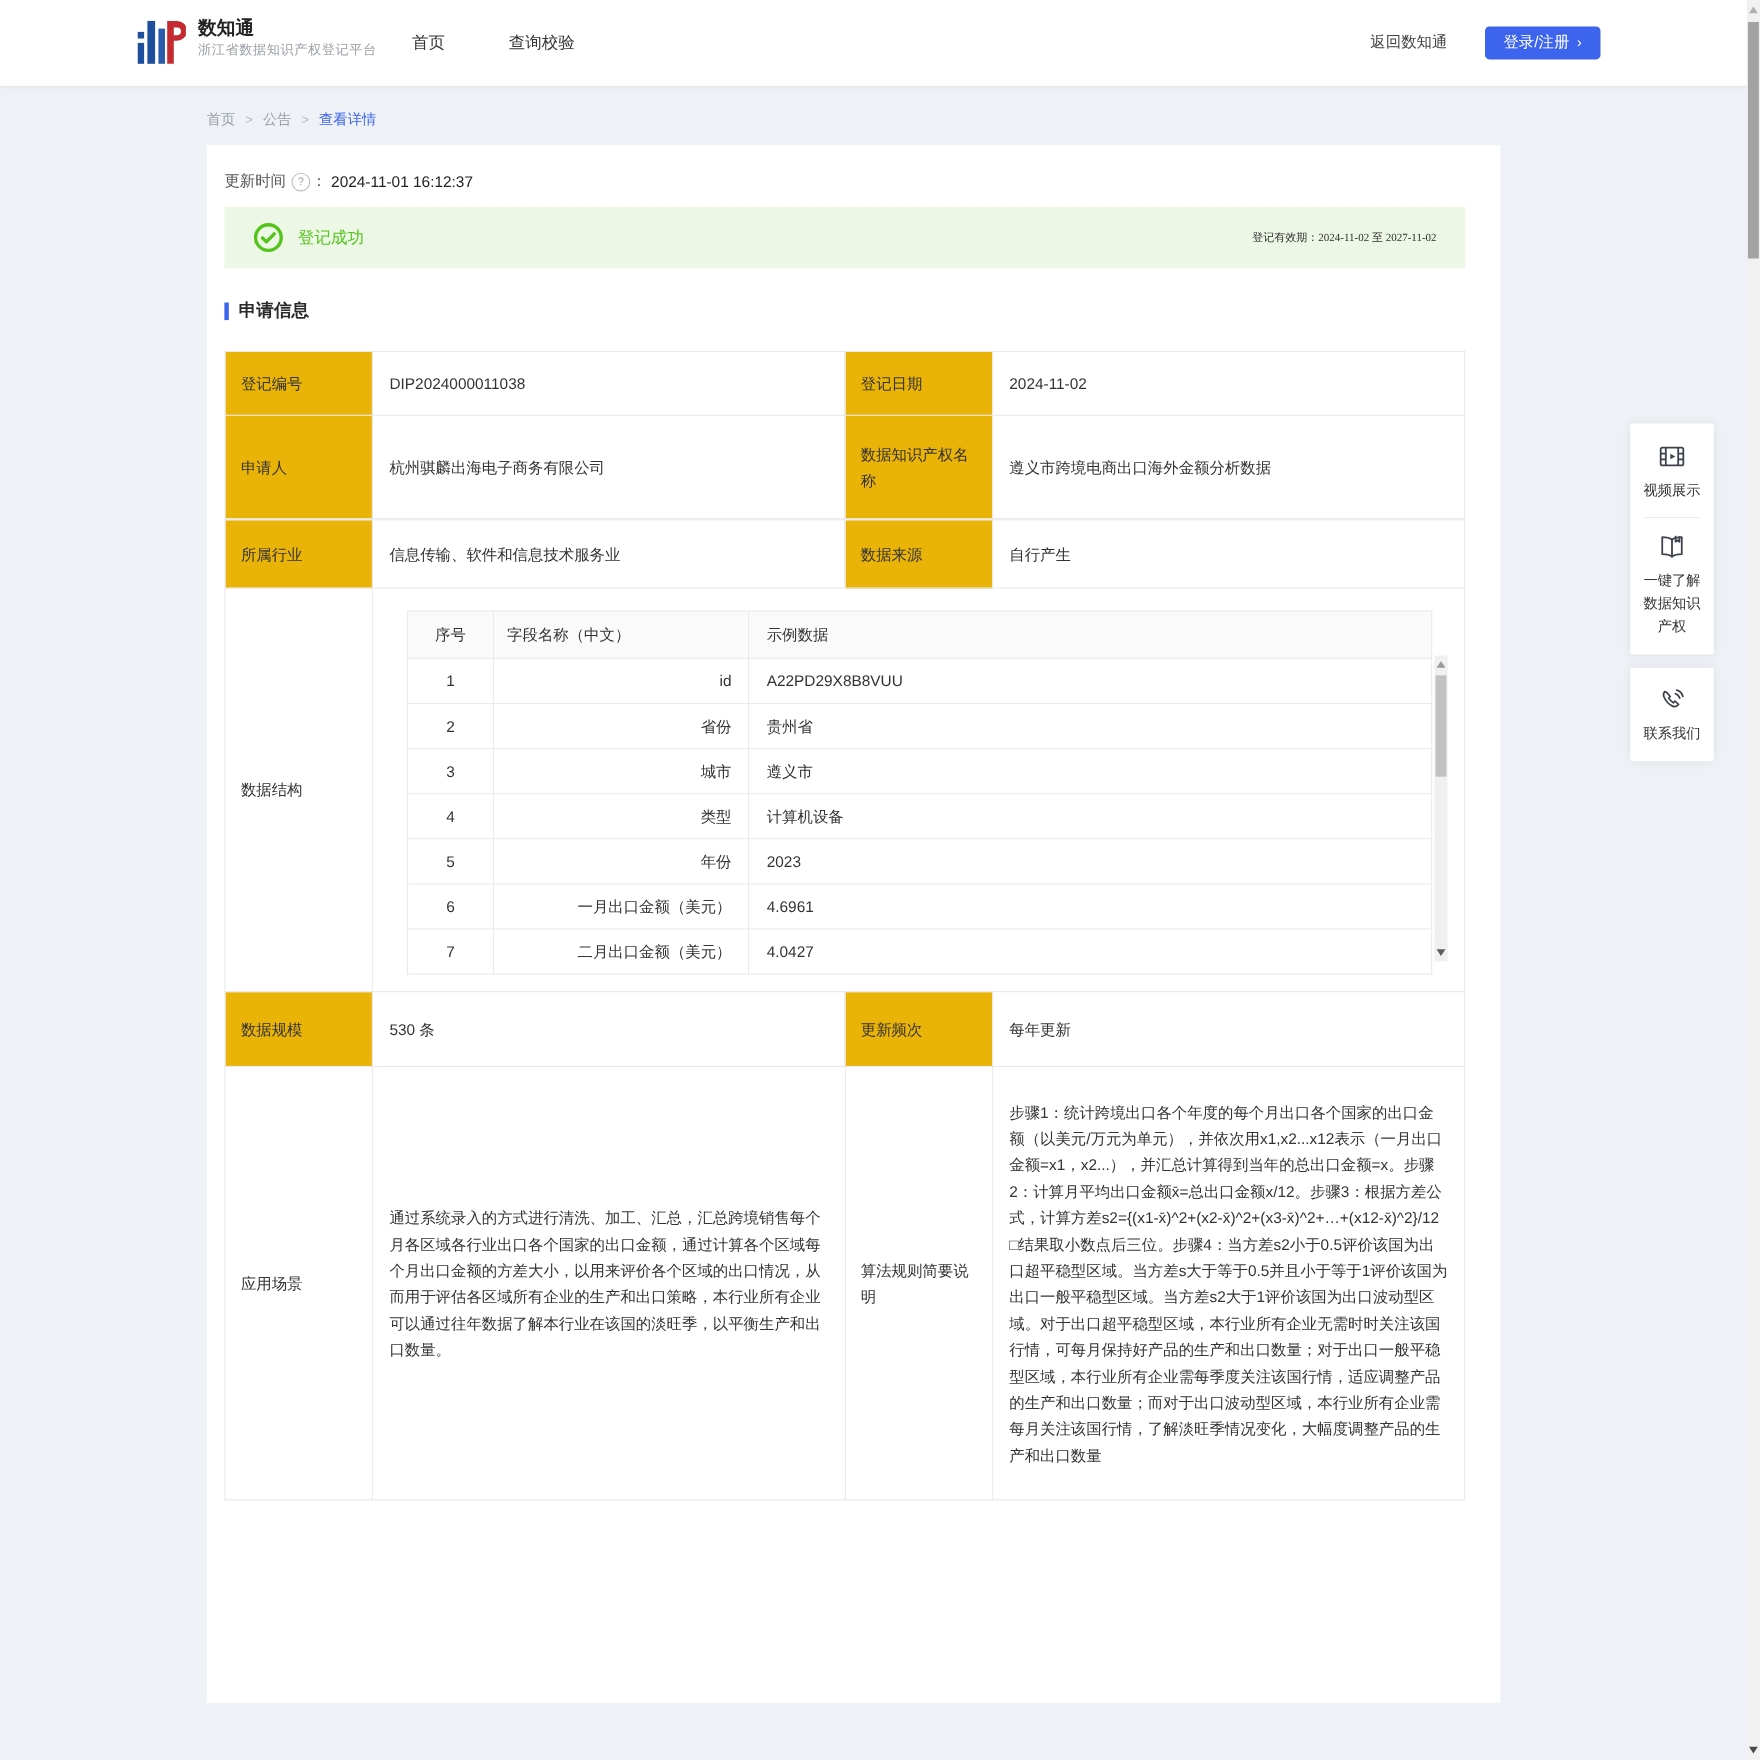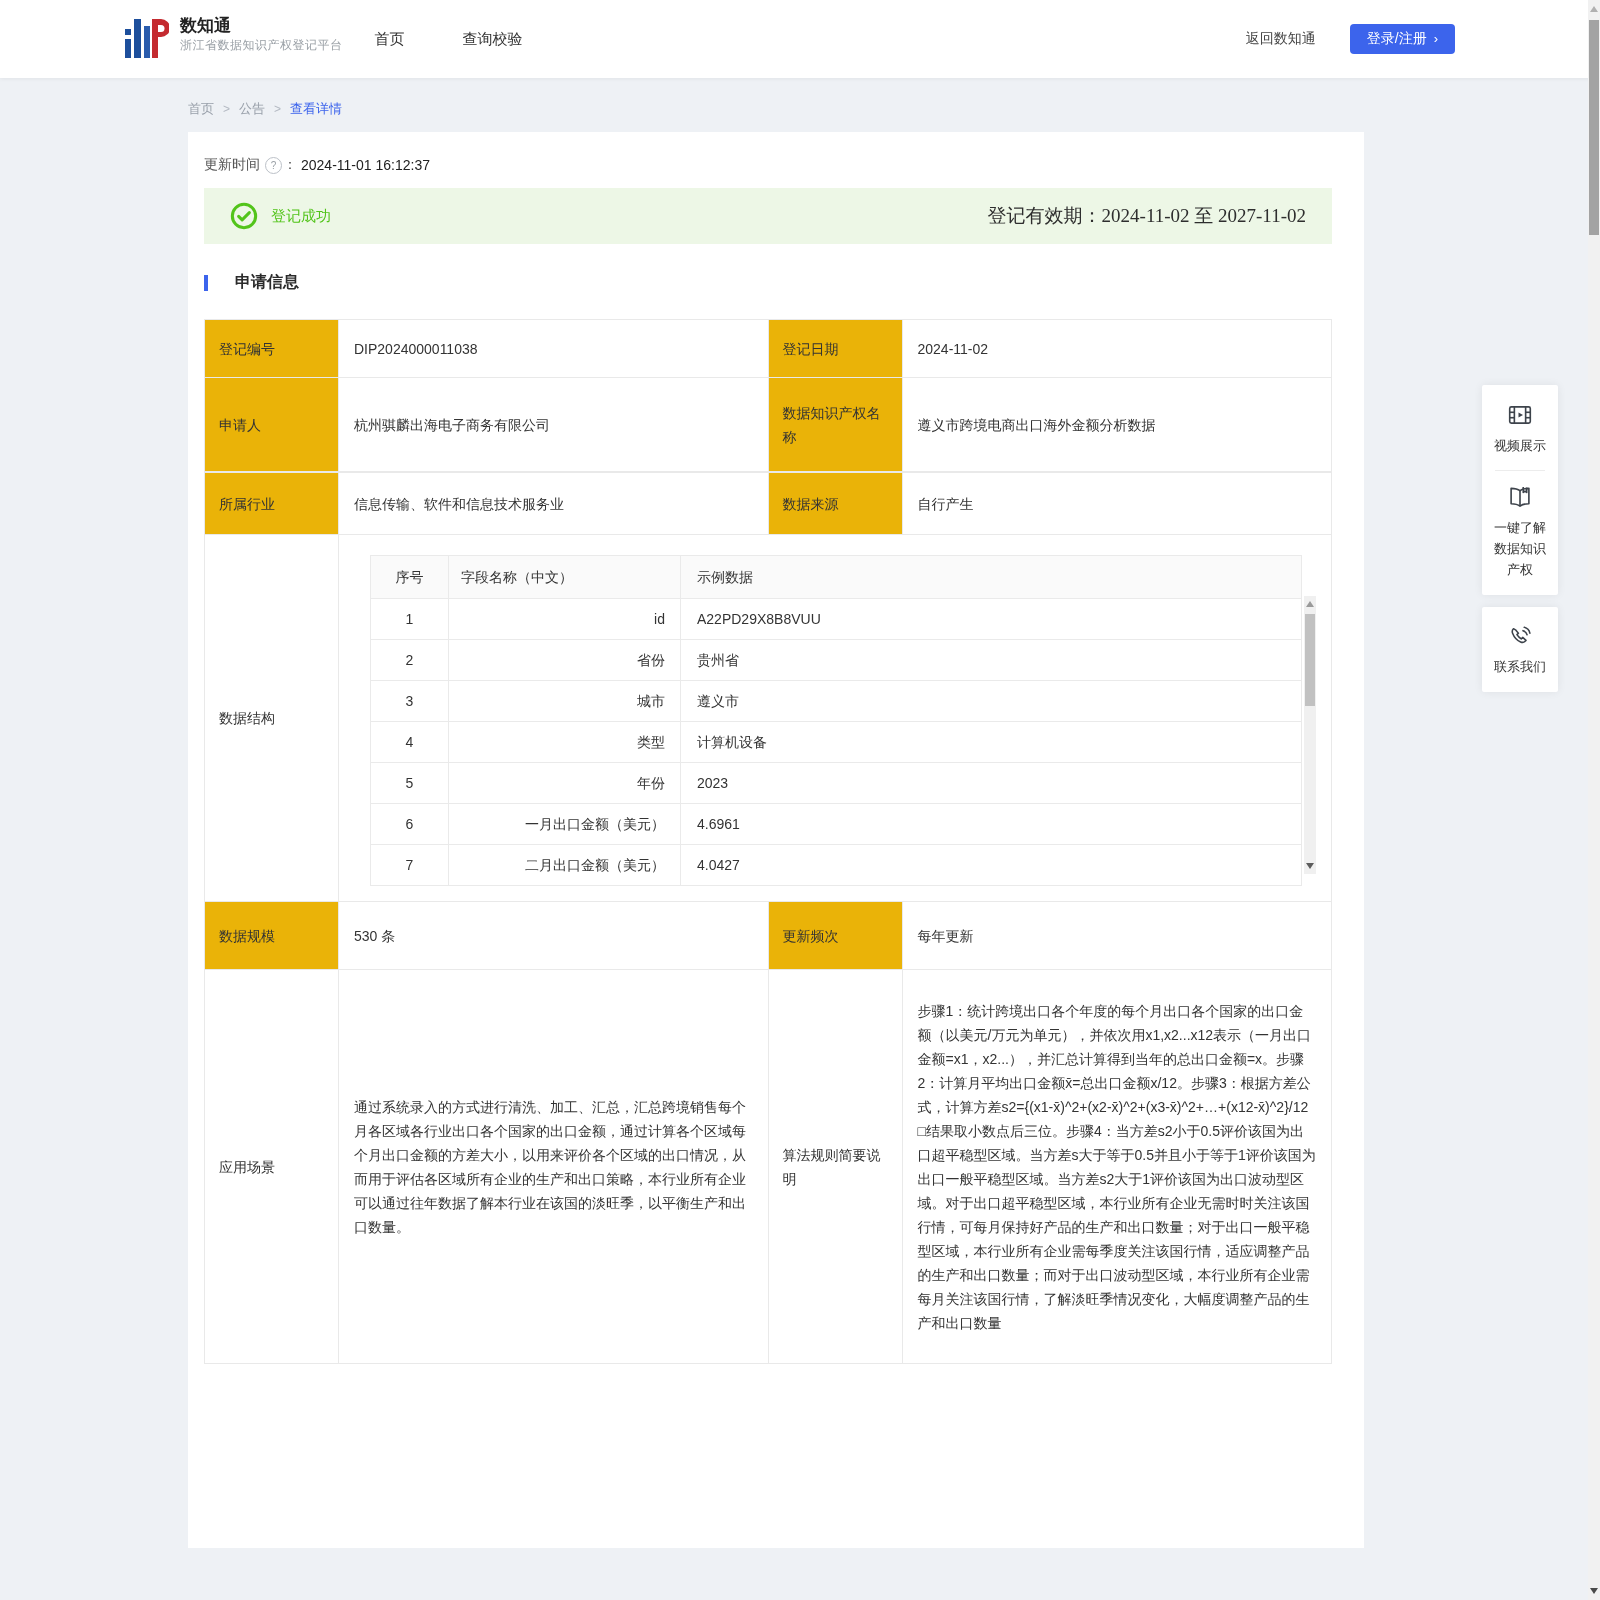--- a/index.html
+++ b/index.html
@@ -41,22 +41,22 @@
   .update-row{display:flex;align-items:center;font-size:14px;color:#555;margin:4px 0 14px;}
   .q-icon{
     width:15px;height:15px;border:1px solid #bcc1c8;border-radius:50%;
     color:#9aa0a6;font-size:10px;display:inline-flex;align-items:center;justify-content:center;
     margin:0 1px 0 5px;cursor:default;
   }
   .update-value{color:#222;margin-left:4px;}
   .banner{height:56px;background:#edf7e6;display:flex;align-items:center;padding:0 26px;}
   .banner-status{color:#52c41a;font-size:15px;margin-left:13px;}
   .banner-spacer{flex:1;}
-  .banner-validity{font-family:"Liberation Serif","DejaVu Serif",serif;font-size:19px;color:#2e2e2e;}
-  .section-title{display:flex;align-items:center;gap:27px;margin:28px 0 26px;}
+  .banner-validity{font-family:"Liberation Serif","DejaVu Serif",serif;font-size:10px;color:#2e2e2e;}
+  .section-title{display:flex;align-items:center;gap:9px;margin:28px 0 26px;}
   .section-bar{width:4px;height:16px;background:#3c64ec;}
   .section-text{font-size:16px;font-weight:bold;color:#2b2b2b;}
   
   table.info{width:100%;border-collapse:collapse;table-layout:fixed;}
   table.info td{
     border:1px solid #e9e9e9;font-size:14px;color:#333;
     padding:0 15px;vertical-align:middle;line-height:24px;word-break:break-all;
   }
   table.info td.lbl{background:#eab308;padding:0 12px 0 14px;}
   table.info td.lbl.white{background:#fff;}

